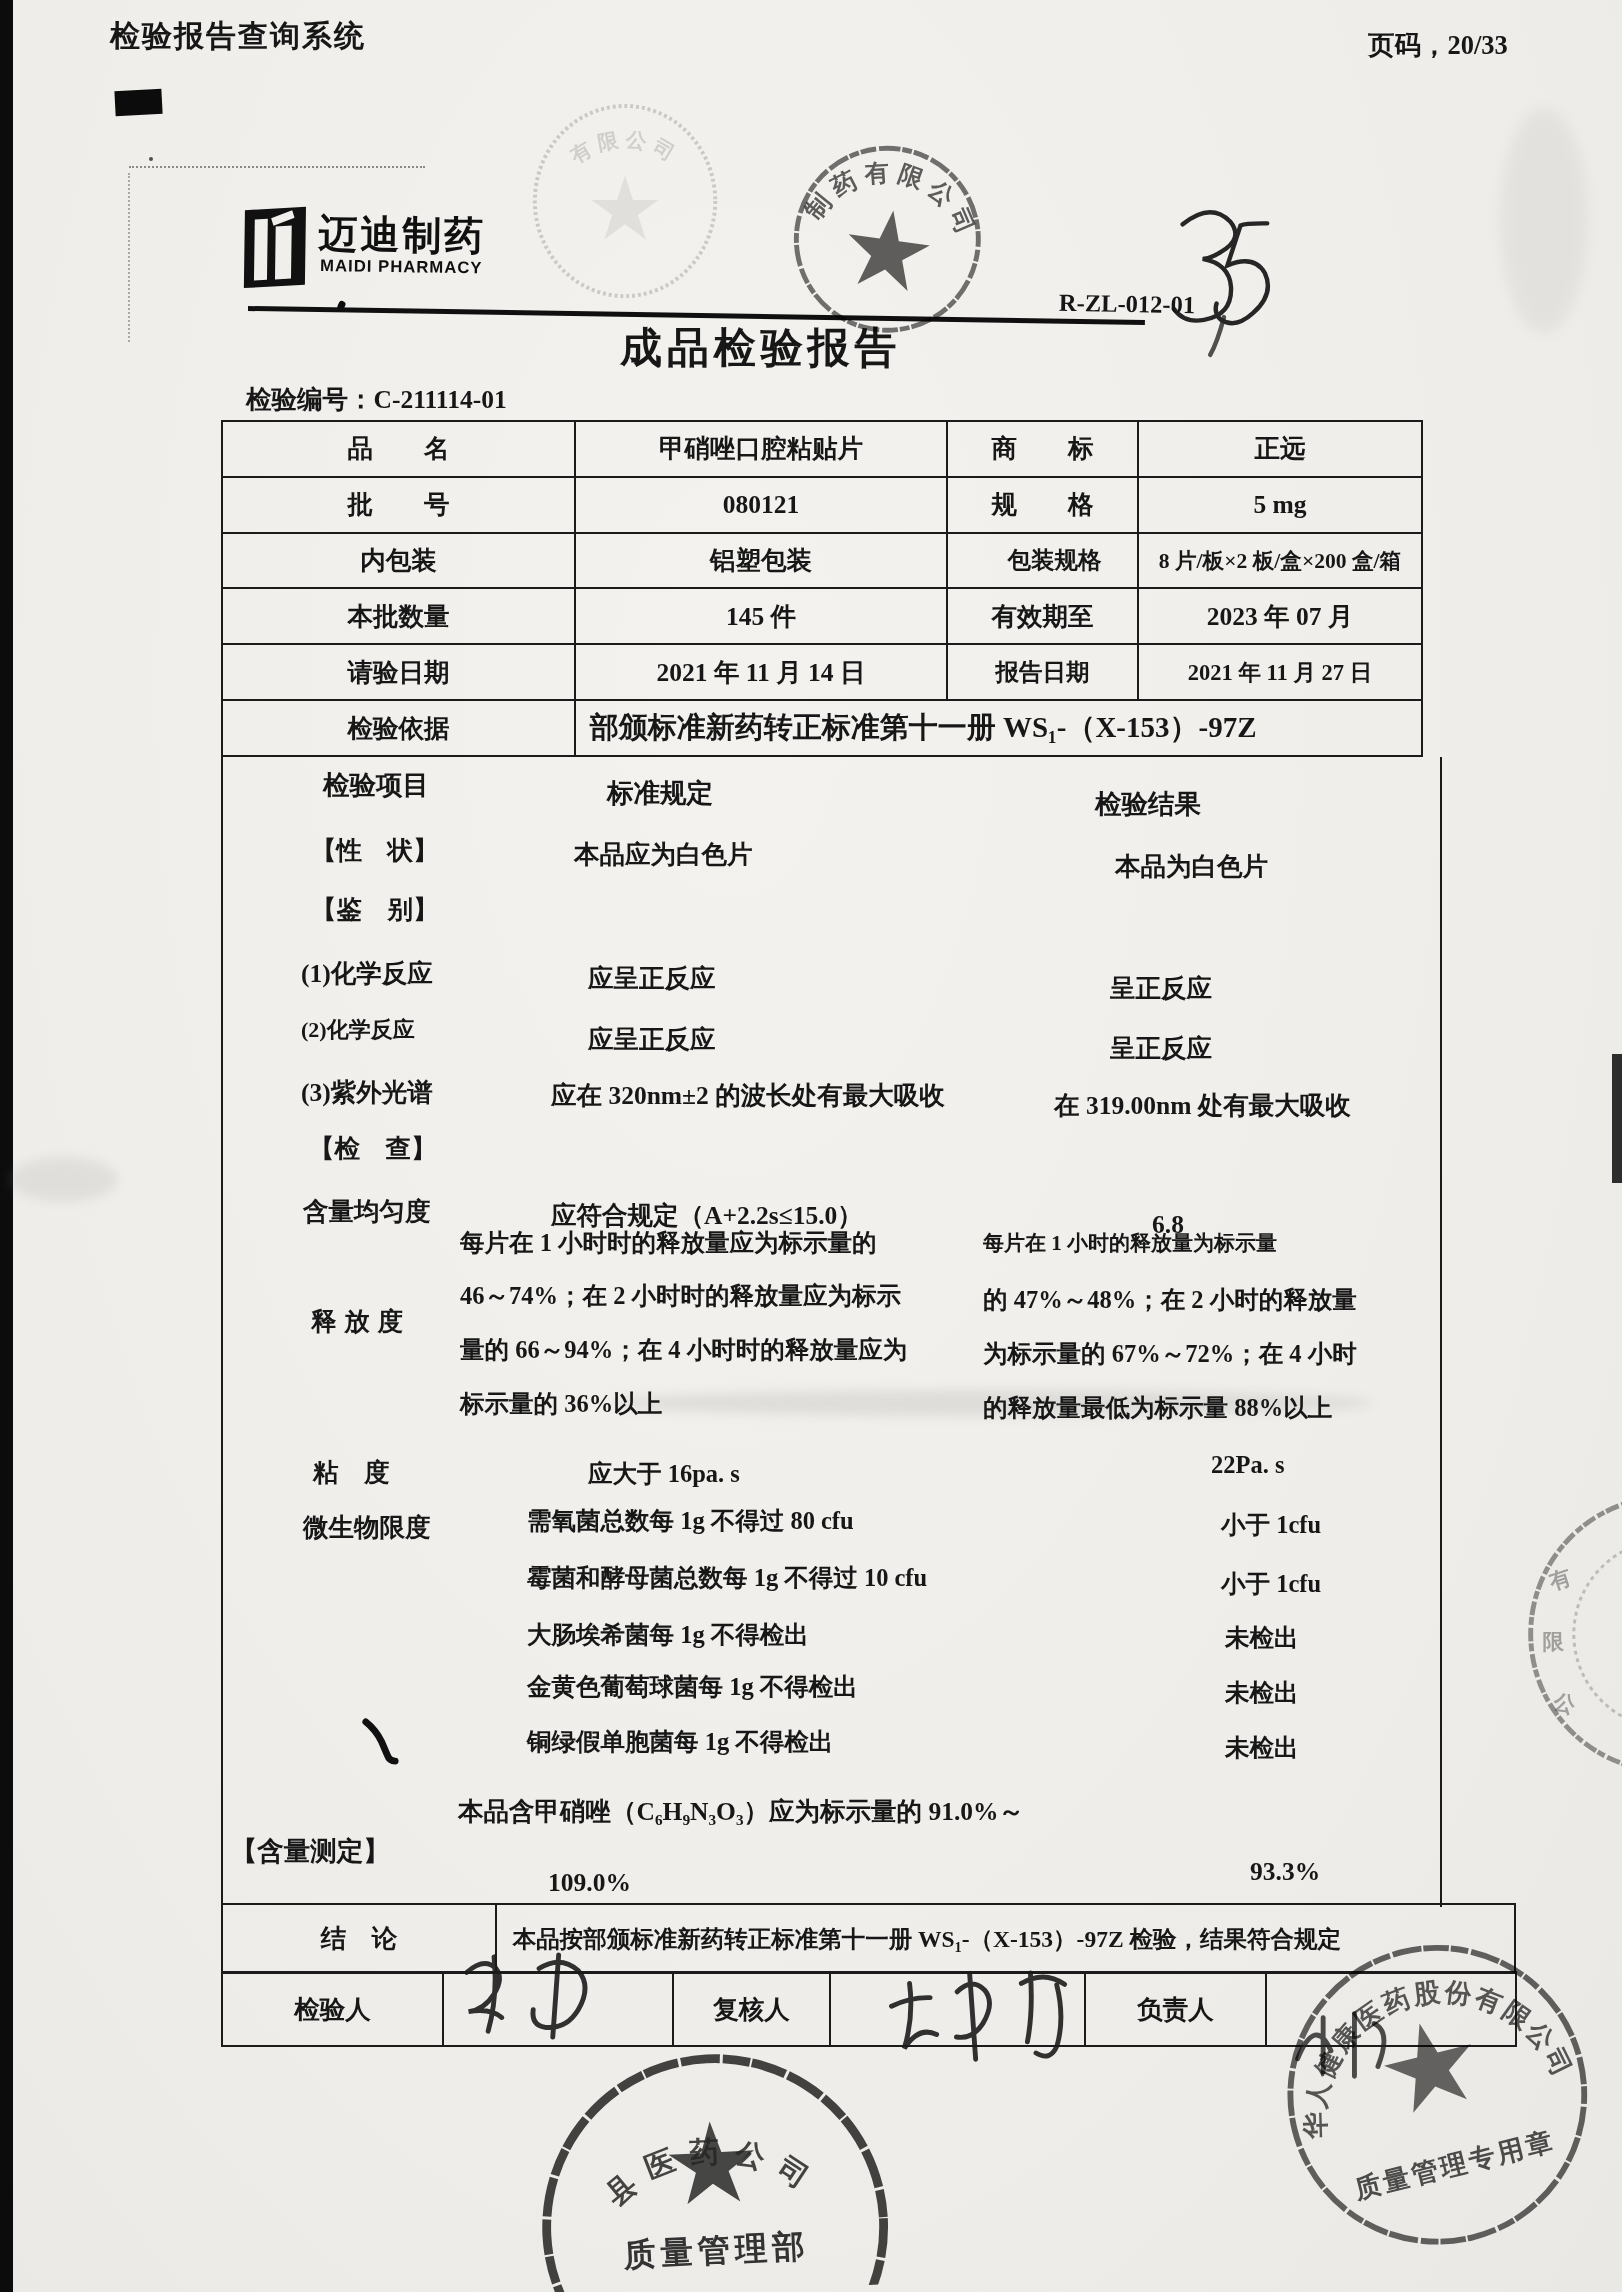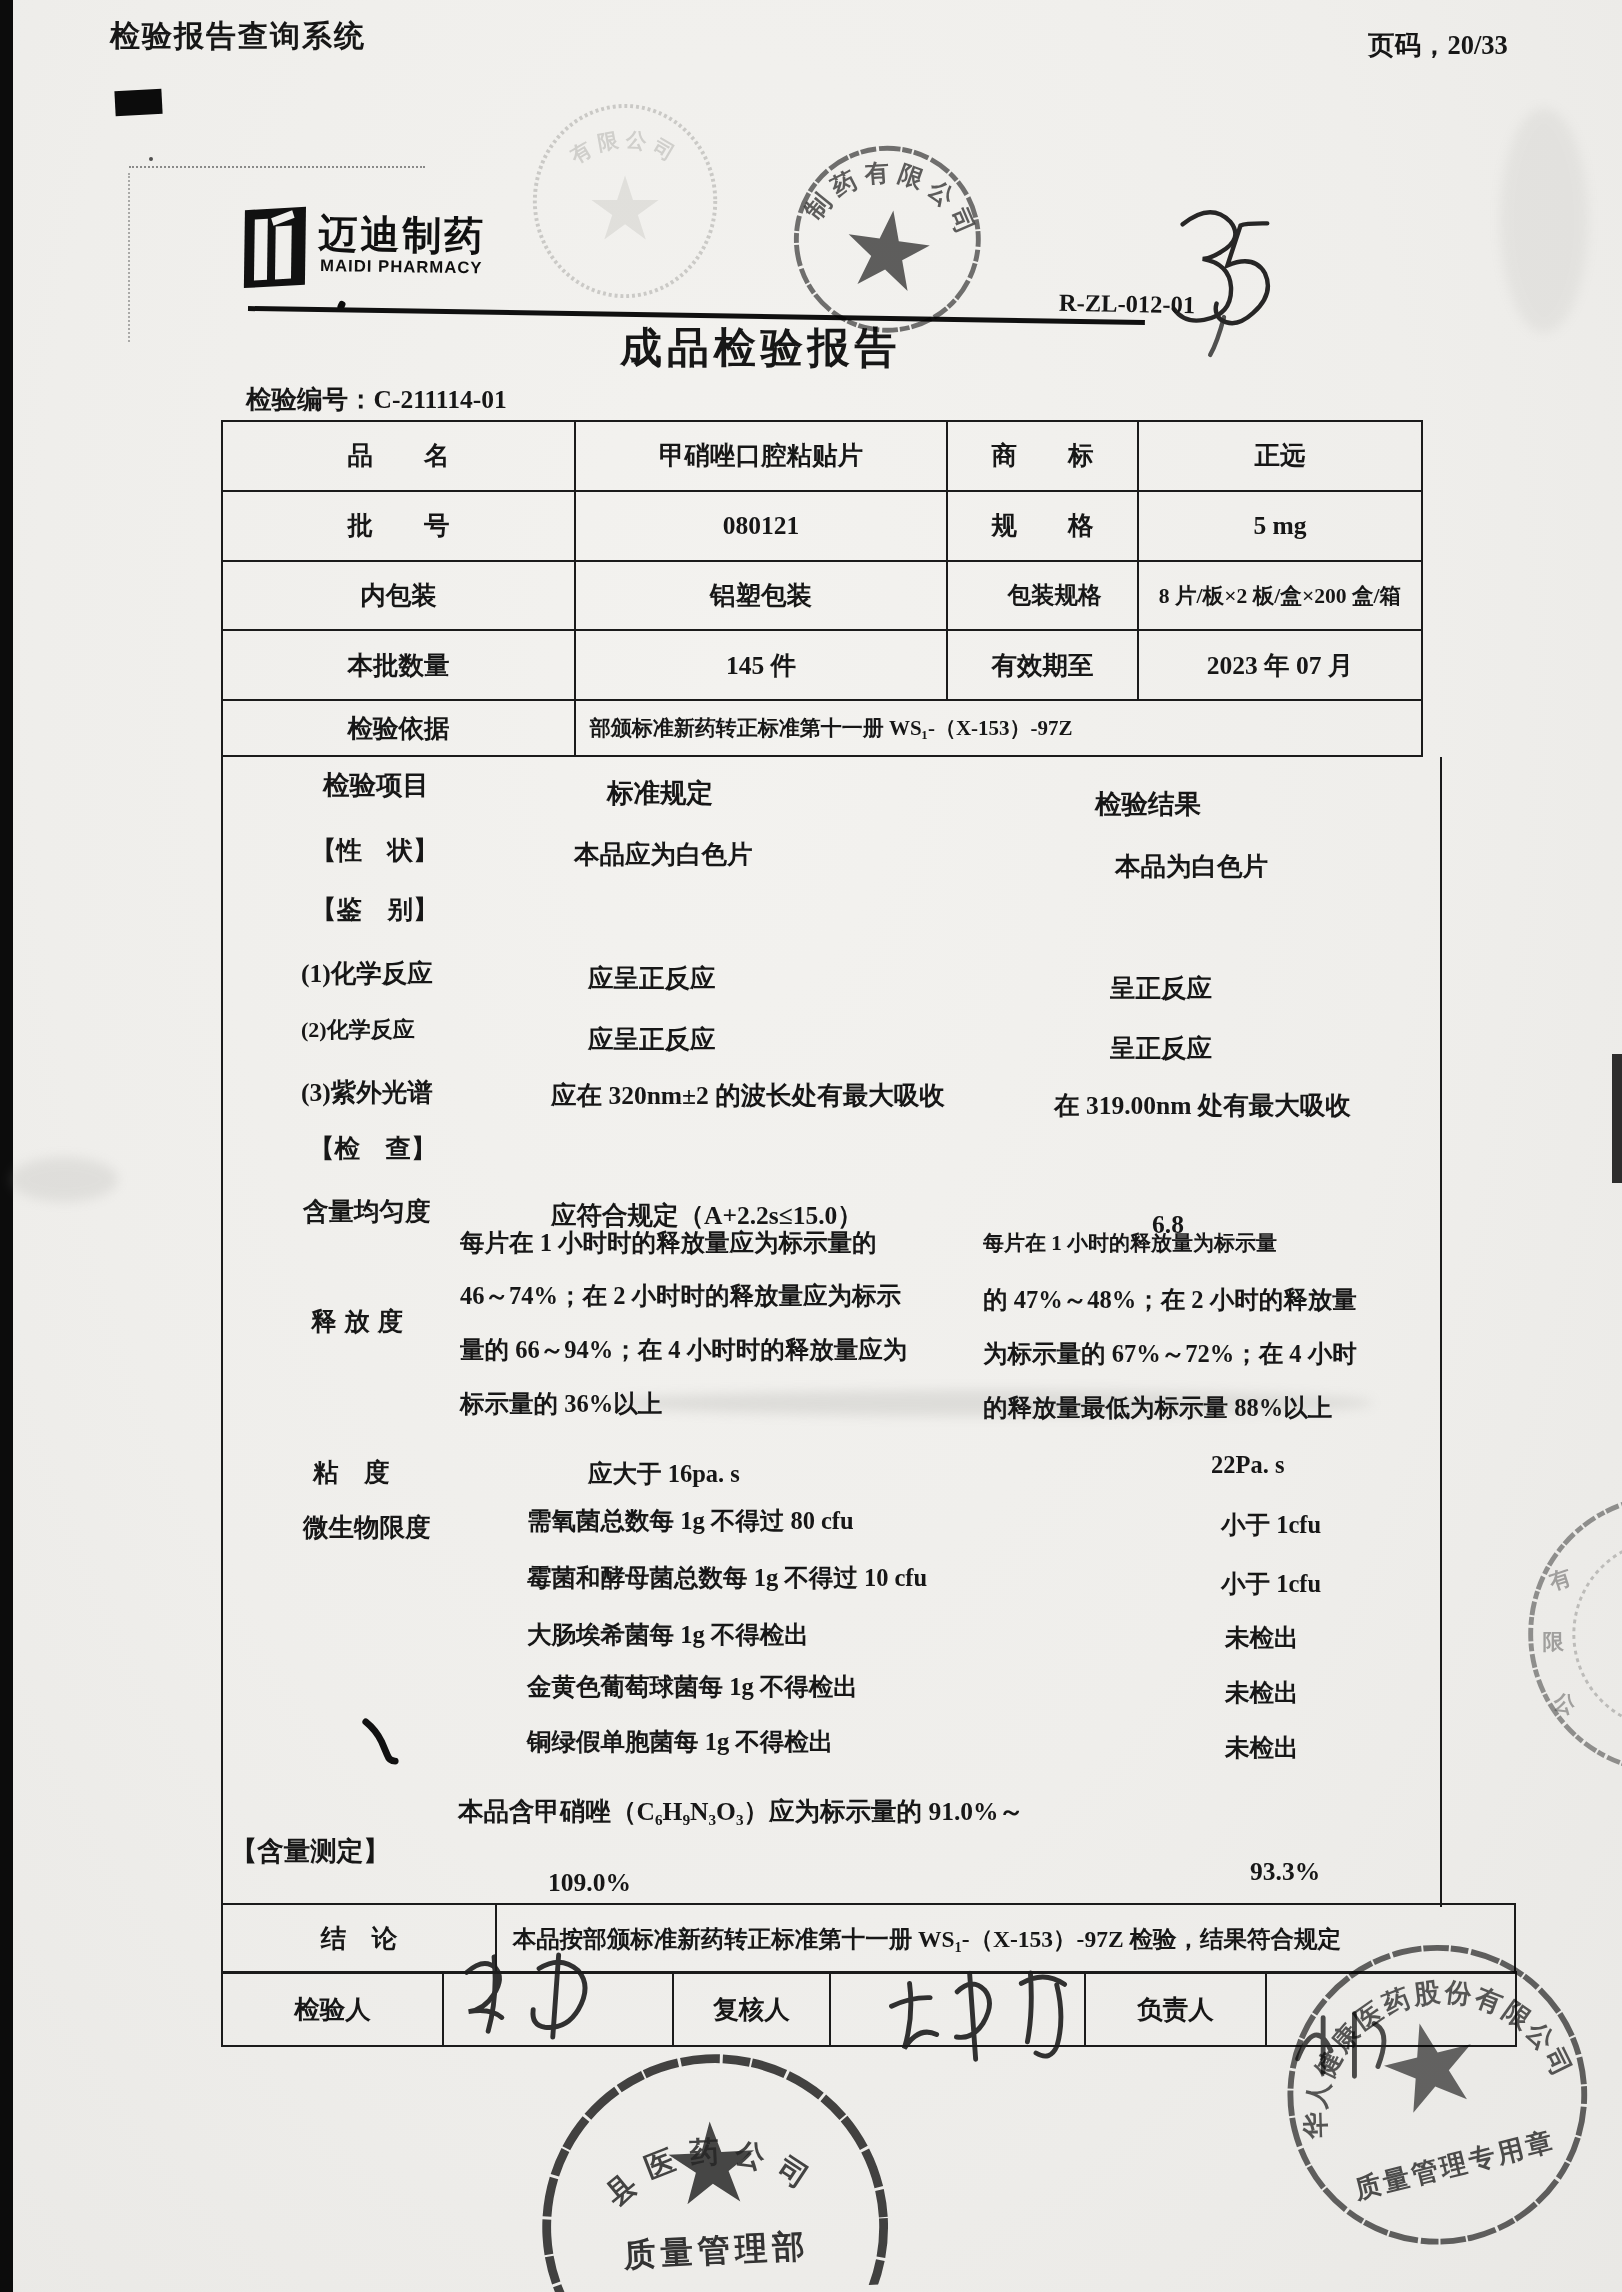--- a/index.html
+++ b/index.html
@@ -89,23 +89,29 @@
     <td>铝塑包装</td>
     <td style="font-size:23.5px;padding-left:32px;">包装规格</td>
     <td style="font-size:21.6px;">8 片/板×2 板/盒×200 盒/箱</td>
   </tr>
   <tr>
     <td>本批数量</td>
     <td>145 件</td>
     <td>有效期至</td>
     <td>2023 年 07 月</td>
   </tr>
+  <tr>
+    <td>请验日期</td>
+    <td>2021 年 11 月 14 日</td>
+    <td style="font-size:23.5px;">报告日期</td>
+    <td style="font-size:22.5px;">2021 年 11 月 27 日</td>
+  </tr>
   <tr style="height:56px;">
     <td>检验依据</td>
-    <td colspan="3" style="text-align:left;padding-left:13.7px;font-size:21px;">部颁标准新药转正标准第十一册 WS₁-（X-153）-97Z</td>
+    <td colspan="3" style="text-align:left;padding-left:13.7px;font-size:29px;">部颁标准新药转正标准第十一册 WS₁-（X-153）-97Z</td>
   </tr>
 </tbody>
   </table>
 
 <div class="midsec" style="left:221px;top:757px;width:1201px;height:1150px;padding-left:16px;">
   <div class="t b" style="left:100px;top:9.8px;font-size:26.5px;">检验项目</div>
   <div class="t b" style="left:384px;top:17.6px;font-size:26.5px;">标准规定</div>
   <div class="t b" style="left:872px;top:29px;font-size:26.5px;">检验结果</div>
 
   <div class="t" style="left:88px;top:76px;font-size:25.5px;">【性　状】</div>

